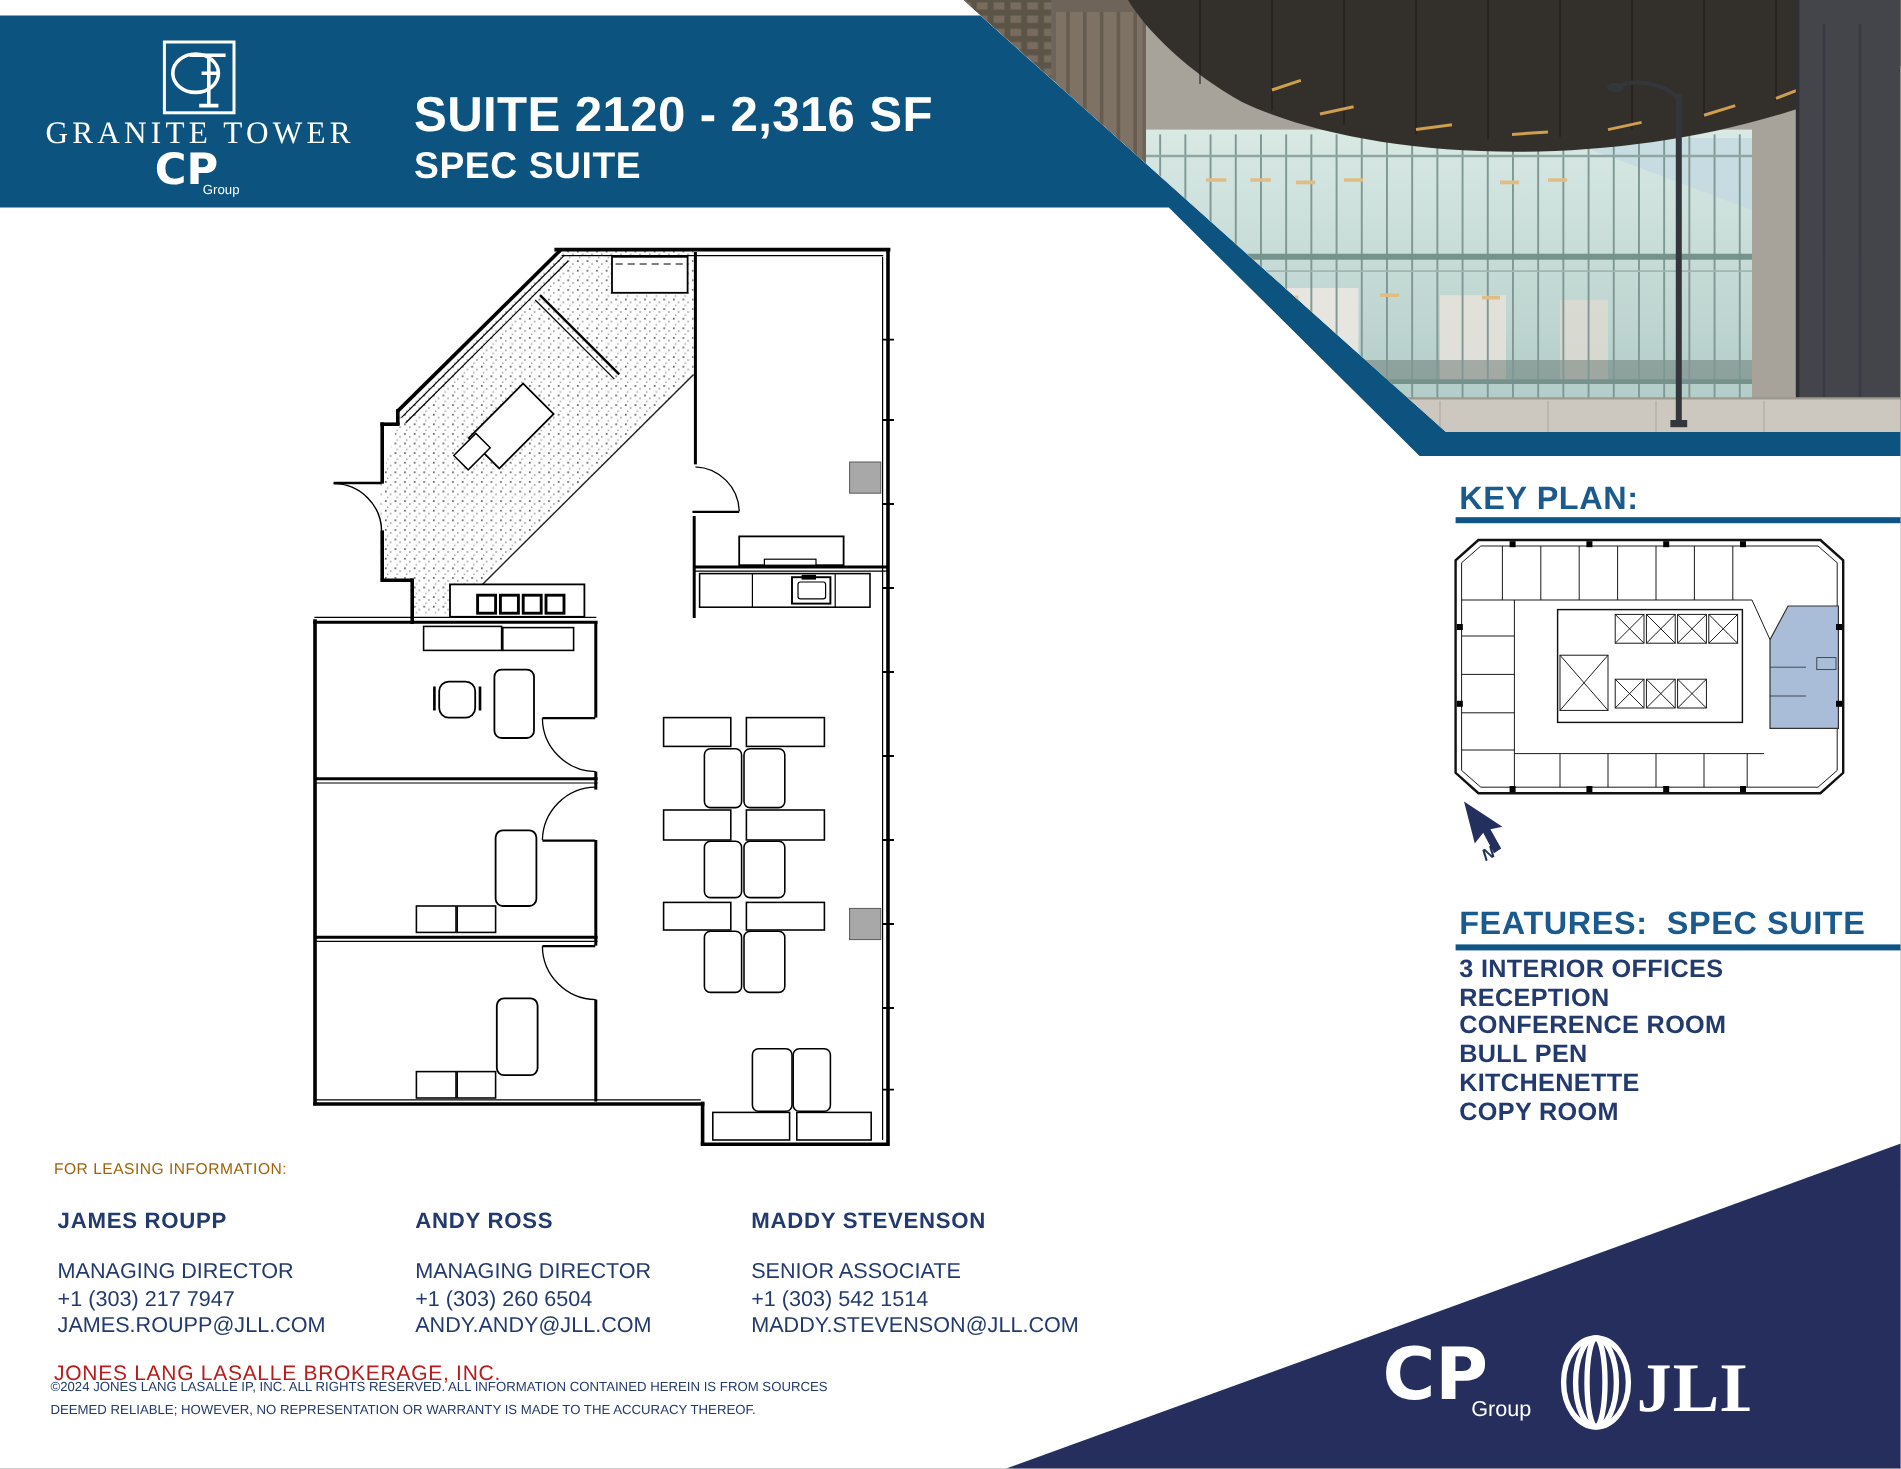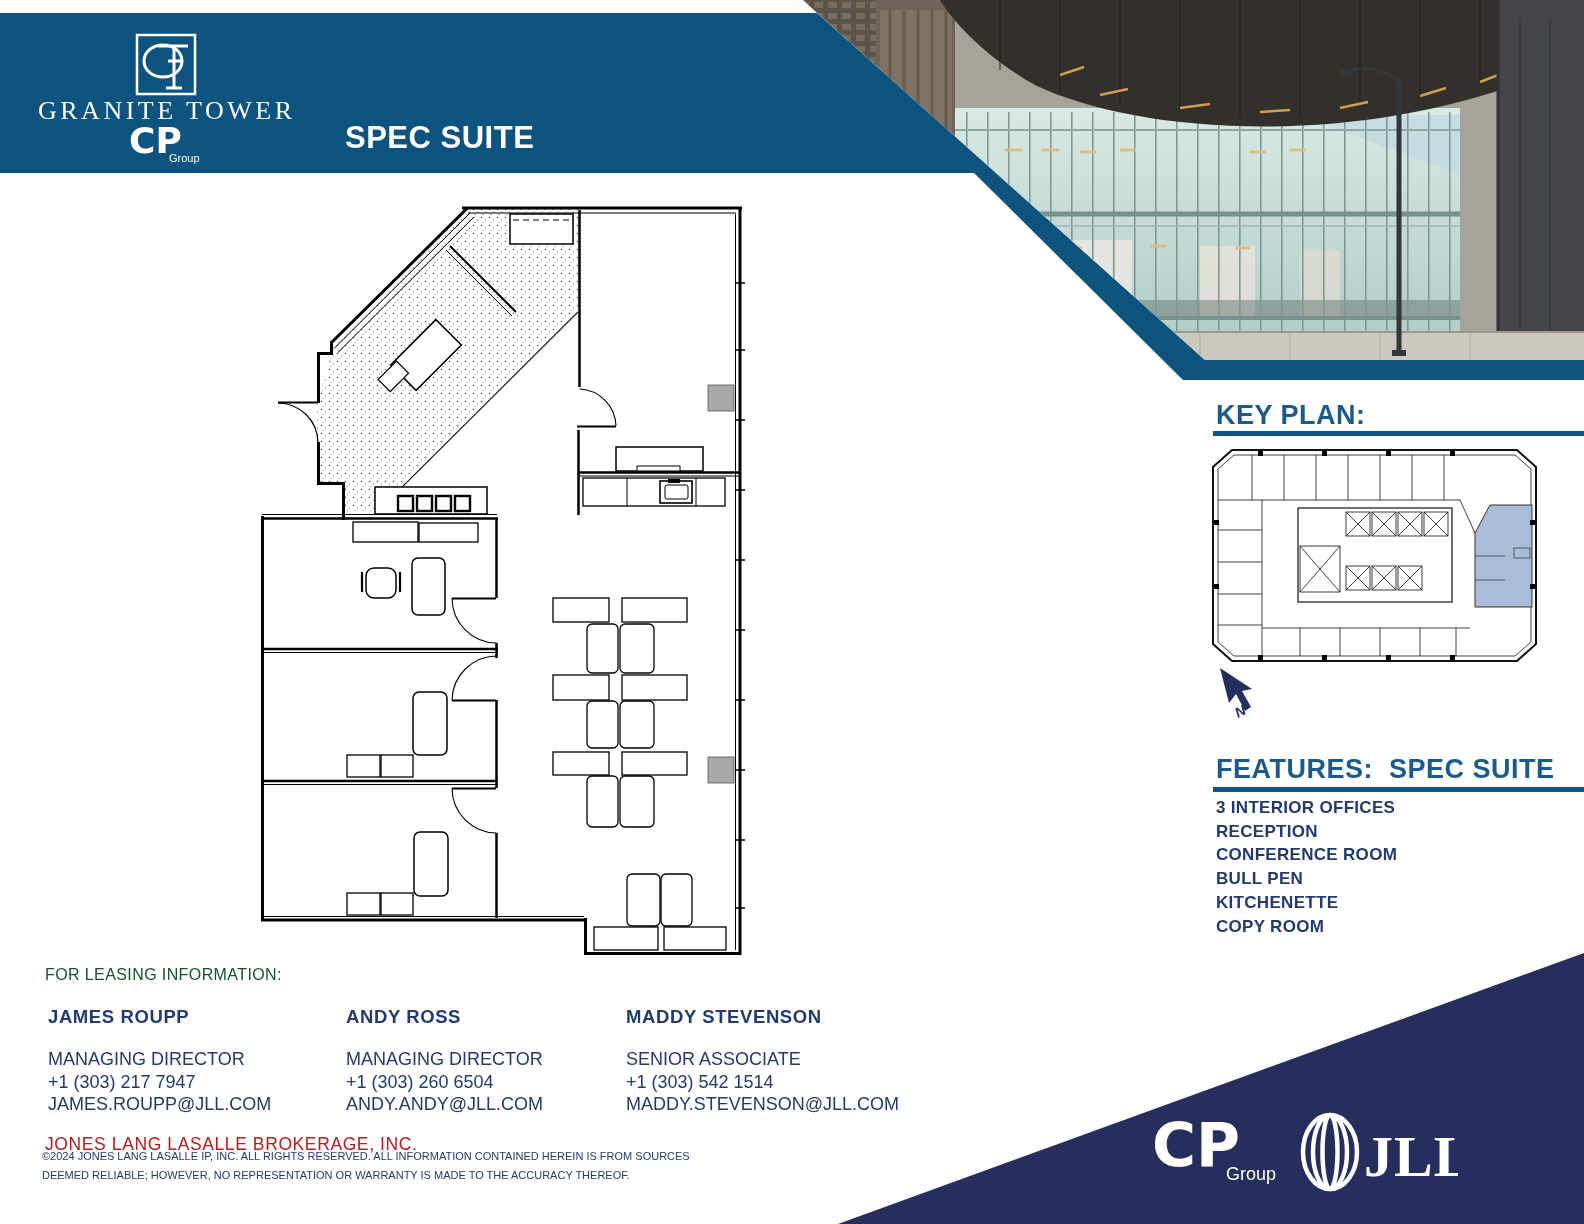--- a/index.html
+++ b/index.html
@@ -10,24 +10,24 @@
 
   
   .brand-name{left:38px;top:96px;width:264px;text-align:left;color:#fff;
       font-family:"Liberation Serif",serif;font-size:26px;letter-spacing:3.5px;white-space:nowrap;}
   .suite-title{left:345px;top:72px;color:#fff;font-weight:bold;font-size:41px;letter-spacing:.3px;white-space:nowrap;}
   .suite-subtitle{left:345px;top:120px;color:#fff;font-weight:bold;font-size:31px;letter-spacing:.5px;white-space:nowrap;}
 
   
   .section-heading{color:#1a5a8d;font-weight:bold;font-size:27px;letter-spacing:.5px;white-space:nowrap;}
   .rule{background:#0f5486;height:5px;}
-  .feature-item{color:#223a6d;font-weight:bold;font-size:17px;line-height:23.7px;letter-spacing:.3px;white-space:nowrap;}
+  .feature-item{color:#223a6d;font-weight:bold;font-size:21px;line-height:23.7px;letter-spacing:.3px;white-space:nowrap;}
 
   
-  .lease-heading{left:45px;top:966px;color:#14532d;font-size:16px;letter-spacing:.4px;}
+  .lease-heading{left:45px;top:966px;color:#a16207;font-size:13px;letter-spacing:.4px;}
   .contact-col{top:1006px;color:#223a6d;font-size:18px;line-height:22.4px;white-space:nowrap;}
   .contact-col .c-name{font-weight:bold;font-size:18.5px;letter-spacing:.6px;margin-bottom:20px;}
   .brokerage{left:45px;top:1134px;color:#b91c1c;font-size:17.5px;letter-spacing:.6px;}
   .copyright{left:42px;top:1147px;color:#223a6d;font-size:11px;line-height:19px;}
 </style>
 </head>
 <body>
 
 <div class="page">
 
@@ -107,20 +107,21 @@
     <path d="M24,13 H54" stroke="#fff" stroke-width="3"></path>
     <path d="M40,13 V55" stroke="#fff" stroke-width="3"></path>
     <path d="M32,55 H48" stroke="#fff" stroke-width="3"></path>
   </svg>
   <div class="abs brand-name">GRANITE TOWER</div>
   <svg class="abs" style="left:126px;top:120px" width="100" height="46" viewBox="0 0 100 46">
     <text x="3" y="33" font-family="DejaVu Sans,sans-serif" font-weight="bold" font-size="36" fill="#fff">CP</text>
     <text x="43" y="42" font-family="Liberation Sans,sans-serif" font-size="11" fill="#fff">Group</text>
   </svg>
 
+  <div class="abs suite-title">SUITE 2120 - 2,316 SF</div>
   <div class="abs suite-subtitle">SPEC SUITE</div>
 
   <svg class="abs" style="left:240px;top:193px" width="520" height="772" viewBox="240 193 520 772">
     <defs>
       <pattern id="stip" width="8" height="8" patternUnits="userSpaceOnUse">
         <circle cx="1.5" cy="1.5" r="0.8" fill="#3f3f3f"></circle>
         <circle cx="5.5" cy="4" r="0.6" fill="#3f3f3f"></circle>
         <circle cx="3" cy="6.5" r="0.5" fill="#3f3f3f"></circle>
       </pattern>
     </defs>

